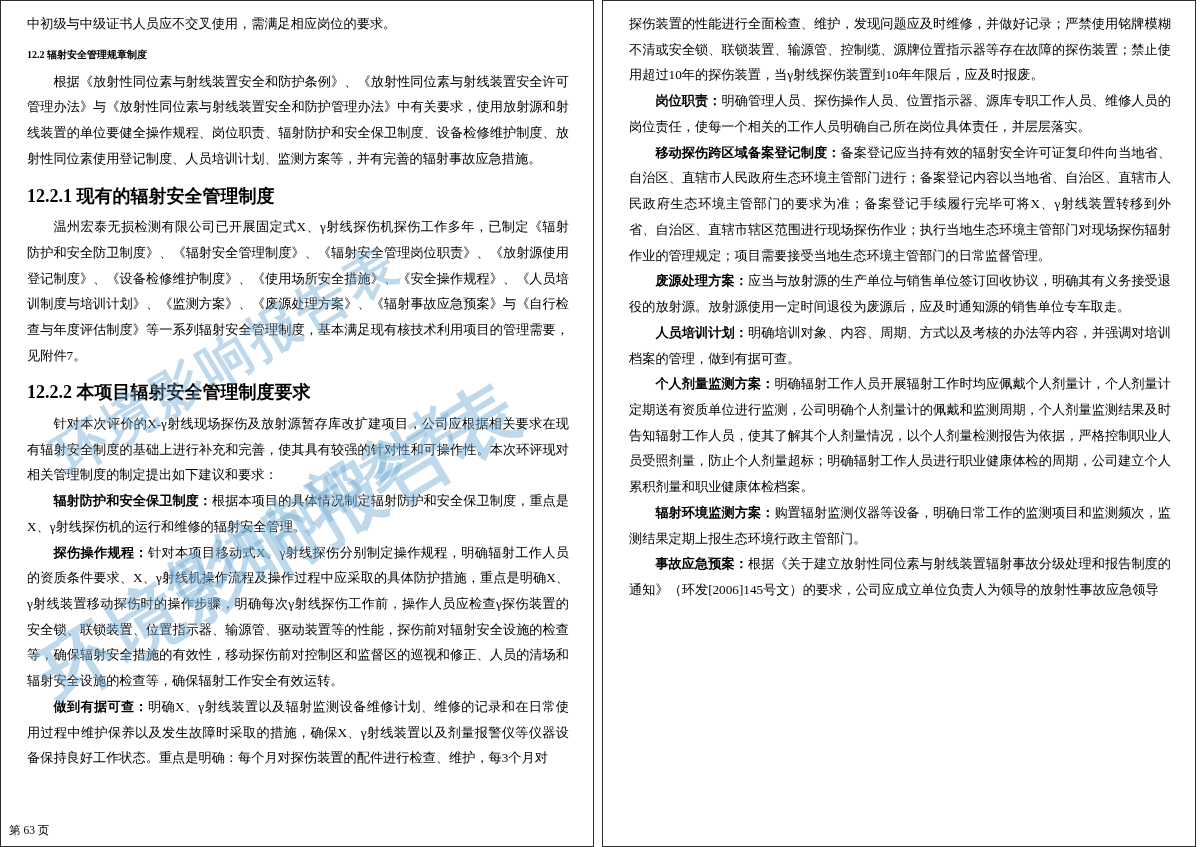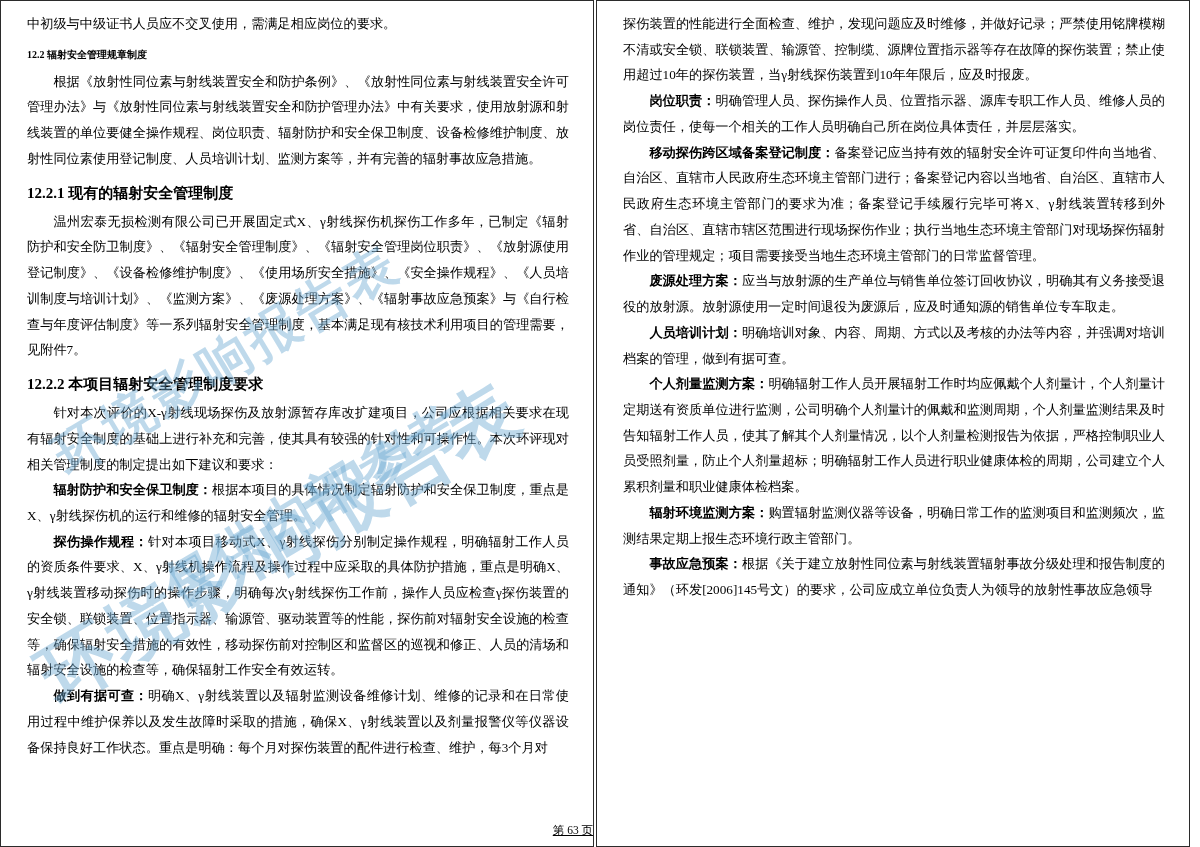--- a/index.html
+++ b/index.html
@@ -10,21 +10,21 @@
   body {
     width: 1200px;
     height: 847px;
     font-family: "Liberation Serif", "DejaVu Serif", serif;
     overflow: hidden;
   }
   .spread {
     display: flex;
     width: 1200px;
     height: 847px;
-    gap: 2px;
+    gap: 8px;
     padding: 0;
     box-sizing: border-box;
   }
   .page {
     position: relative;
     width: 594px;
     height: 847px;
     background: #ffffff;
     border: 1px solid #2b2b2b;
     box-sizing: border-box;
@@ -60,37 +60,36 @@
   }
   h2.heading {
     margin: 10px 0 6px 0;
     font-size: 10px;
     font-weight: bold;
     line-height: 1.6;
     text-indent: 0;
   }
   h3.subheading {
     margin: 8px 0 2px 0;
-    font-size: 15px;
+    font-size: 18px;
     font-weight: bold;
     line-height: 1.8;
     text-indent: 0;
   }
   .para .lead {
     font-weight: bold;
   }
   .footer {
     position: absolute;
     bottom: 8px;
-    left: 0;
+    left: 8px;
     right: 0;
-    text-align: right;
+    text-align: left;
     font-size: 11.5px;
     color: #000;
-    text-decoration: underline;
   }
   
   .watermark {
     position: absolute;
     left: 0;
     top: 0;
     width: 100%;
     height: 100%;
     pointer-events: none;
     overflow: hidden;

